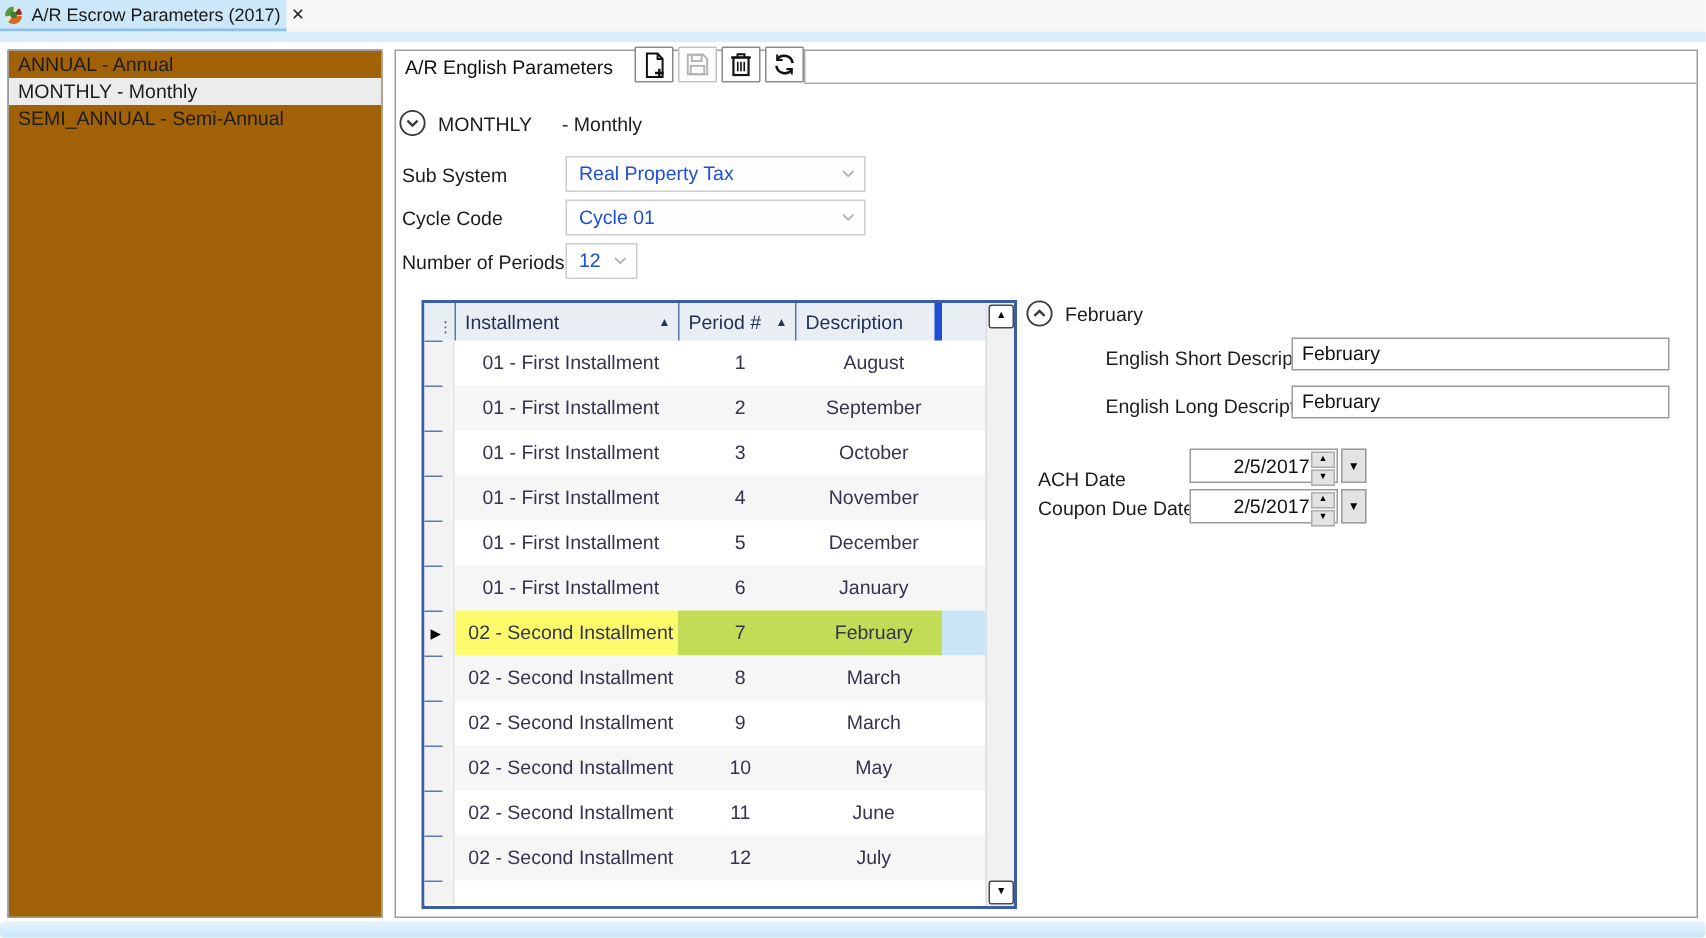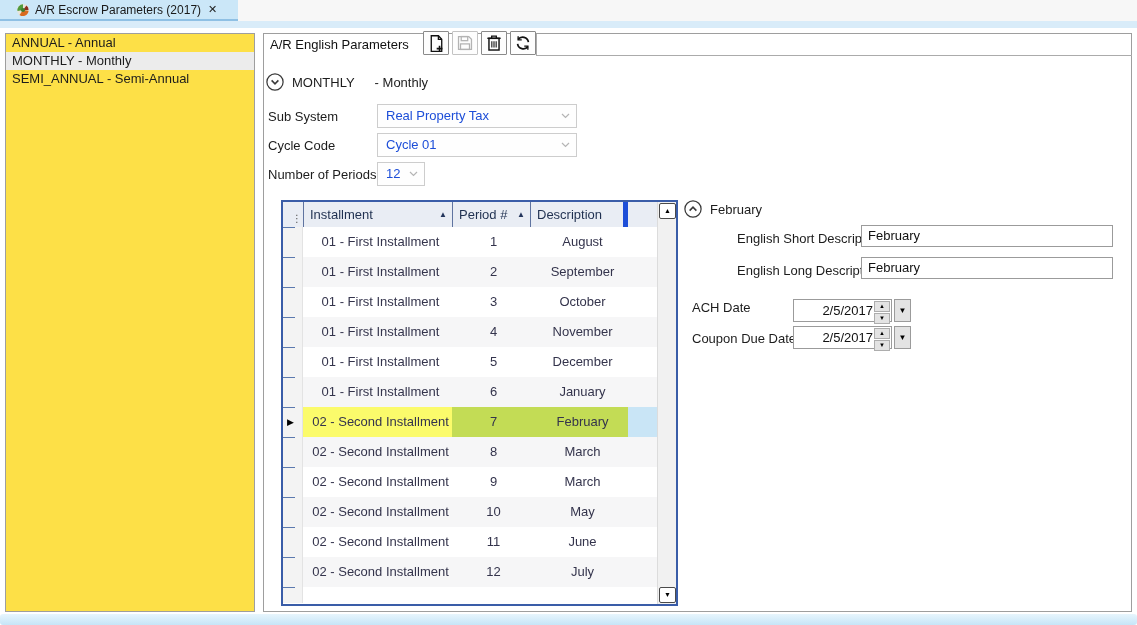--- a/index.html
+++ b/index.html
@@ -1,27 +1,27 @@
 <!DOCTYPE html>
 <html style="--tab-bg: #cbe7f8; --grid-border: #3a5da8; --selection-yellow: #fbfb6b; --selection-green: #c3dc55; --selection-blue: #c9e5f6; --statusbar-bg: #cde9f8;"><head>
 <meta charset="utf-8">
 <style>
   * { margin:0; padding:0; box-sizing:border-box; }
   html,body { width:1137px; height:625px; }
   body { font-family:"Liberation Sans","DejaVu Sans",sans-serif; background:#fff; position:relative; overflow:hidden; }
 
   
   .tabbar { position:absolute; left:0; top:0; width:1137px; height:21px; background:#f7f7f7; }
-  .doc-tab { position:absolute; left:0; top:0; width:238px; height:21px; background:var(--tab-bg); display:flex; align-items:center; padding:0 16px; gap:5px; border-bottom:2px solid #8fc0e4; }
+  .doc-tab { position:absolute; left:0; top:0; width:191px; height:21px; background:var(--tab-bg); display:flex; align-items:center; padding:0 2px; gap:5px; border-bottom:2px solid #8fc0e4; }
   .doc-tab .title { font-size:12px; color:#1a1a1a; white-space:nowrap; }
   .doc-tab .close { font-size:11px; color:#222; cursor:default; margin-left:2px; }
   .tab-strip { position:absolute; left:0; top:21px; width:1137px; height:7px; background:#d9ecf9; }
 
   
-  .left-panel { position:absolute; left:5px; top:33px; width:250px; height:579px; border:1px solid #9e9e9e; background:#fde047; }
+  .left-panel { position:absolute; left:5px; top:33px; width:250px; height:579px; border:1px solid #9e9e9e; background:#a16207; }
   .list-item { height:18px; line-height:18px; font-size:13px; color:#1c1c1c; padding:0 6px; white-space:nowrap; }
   .list-item.selected { background:#ececec; }
 
   .main-panel { position:absolute; left:263px; top:33px; width:869px; height:579px; border:1px solid #9e9e9e; background:#fff; }
 
   
   .panel-title { position:absolute; left:270px; top:37px; font-size:13px; color:#111; }
   .toolbar { position:absolute; left:423px; top:31px; display:flex; gap:3px; }
   .tbtn { width:26px; height:24px; background:#fdfdfd; border:1px solid #8a8a8a; display:flex; align-items:center; justify-content:center; border-radius:1px; }
   .tbtn.disabled { border-color:#c3c3c3; }
@@ -326,21 +326,21 @@
   </span>
   <span class="exp-code">February</span>
 </div>
 
 <div class="d-label" style="left:737px; top:231px;">English Short Description</div>
 <div class="d-input" style="left:861px; top:225px; width:252px;">February</div>
 
 <div class="d-label" style="left:737px; top:263px;">English Long Description</div>
 <div class="d-input" style="left:861px; top:257px; width:252px;">February</div>
 
-<div class="d-label" style="left:692px; top:300px;">ACH Date</div>
+<div class="d-label" style="left:692px; top:312px;">ACH Date</div>
 <div class="date-ctl" style="left:793px; top:299px;">
   <div class="date-box">
     <span class="date-val">2/5/2017</span>
     <span class="spin">
       <div>▲</div>
       <div>▼</div>
     </span>
   </div>
   <div class="drop-btn">▼</div>
 </div>

